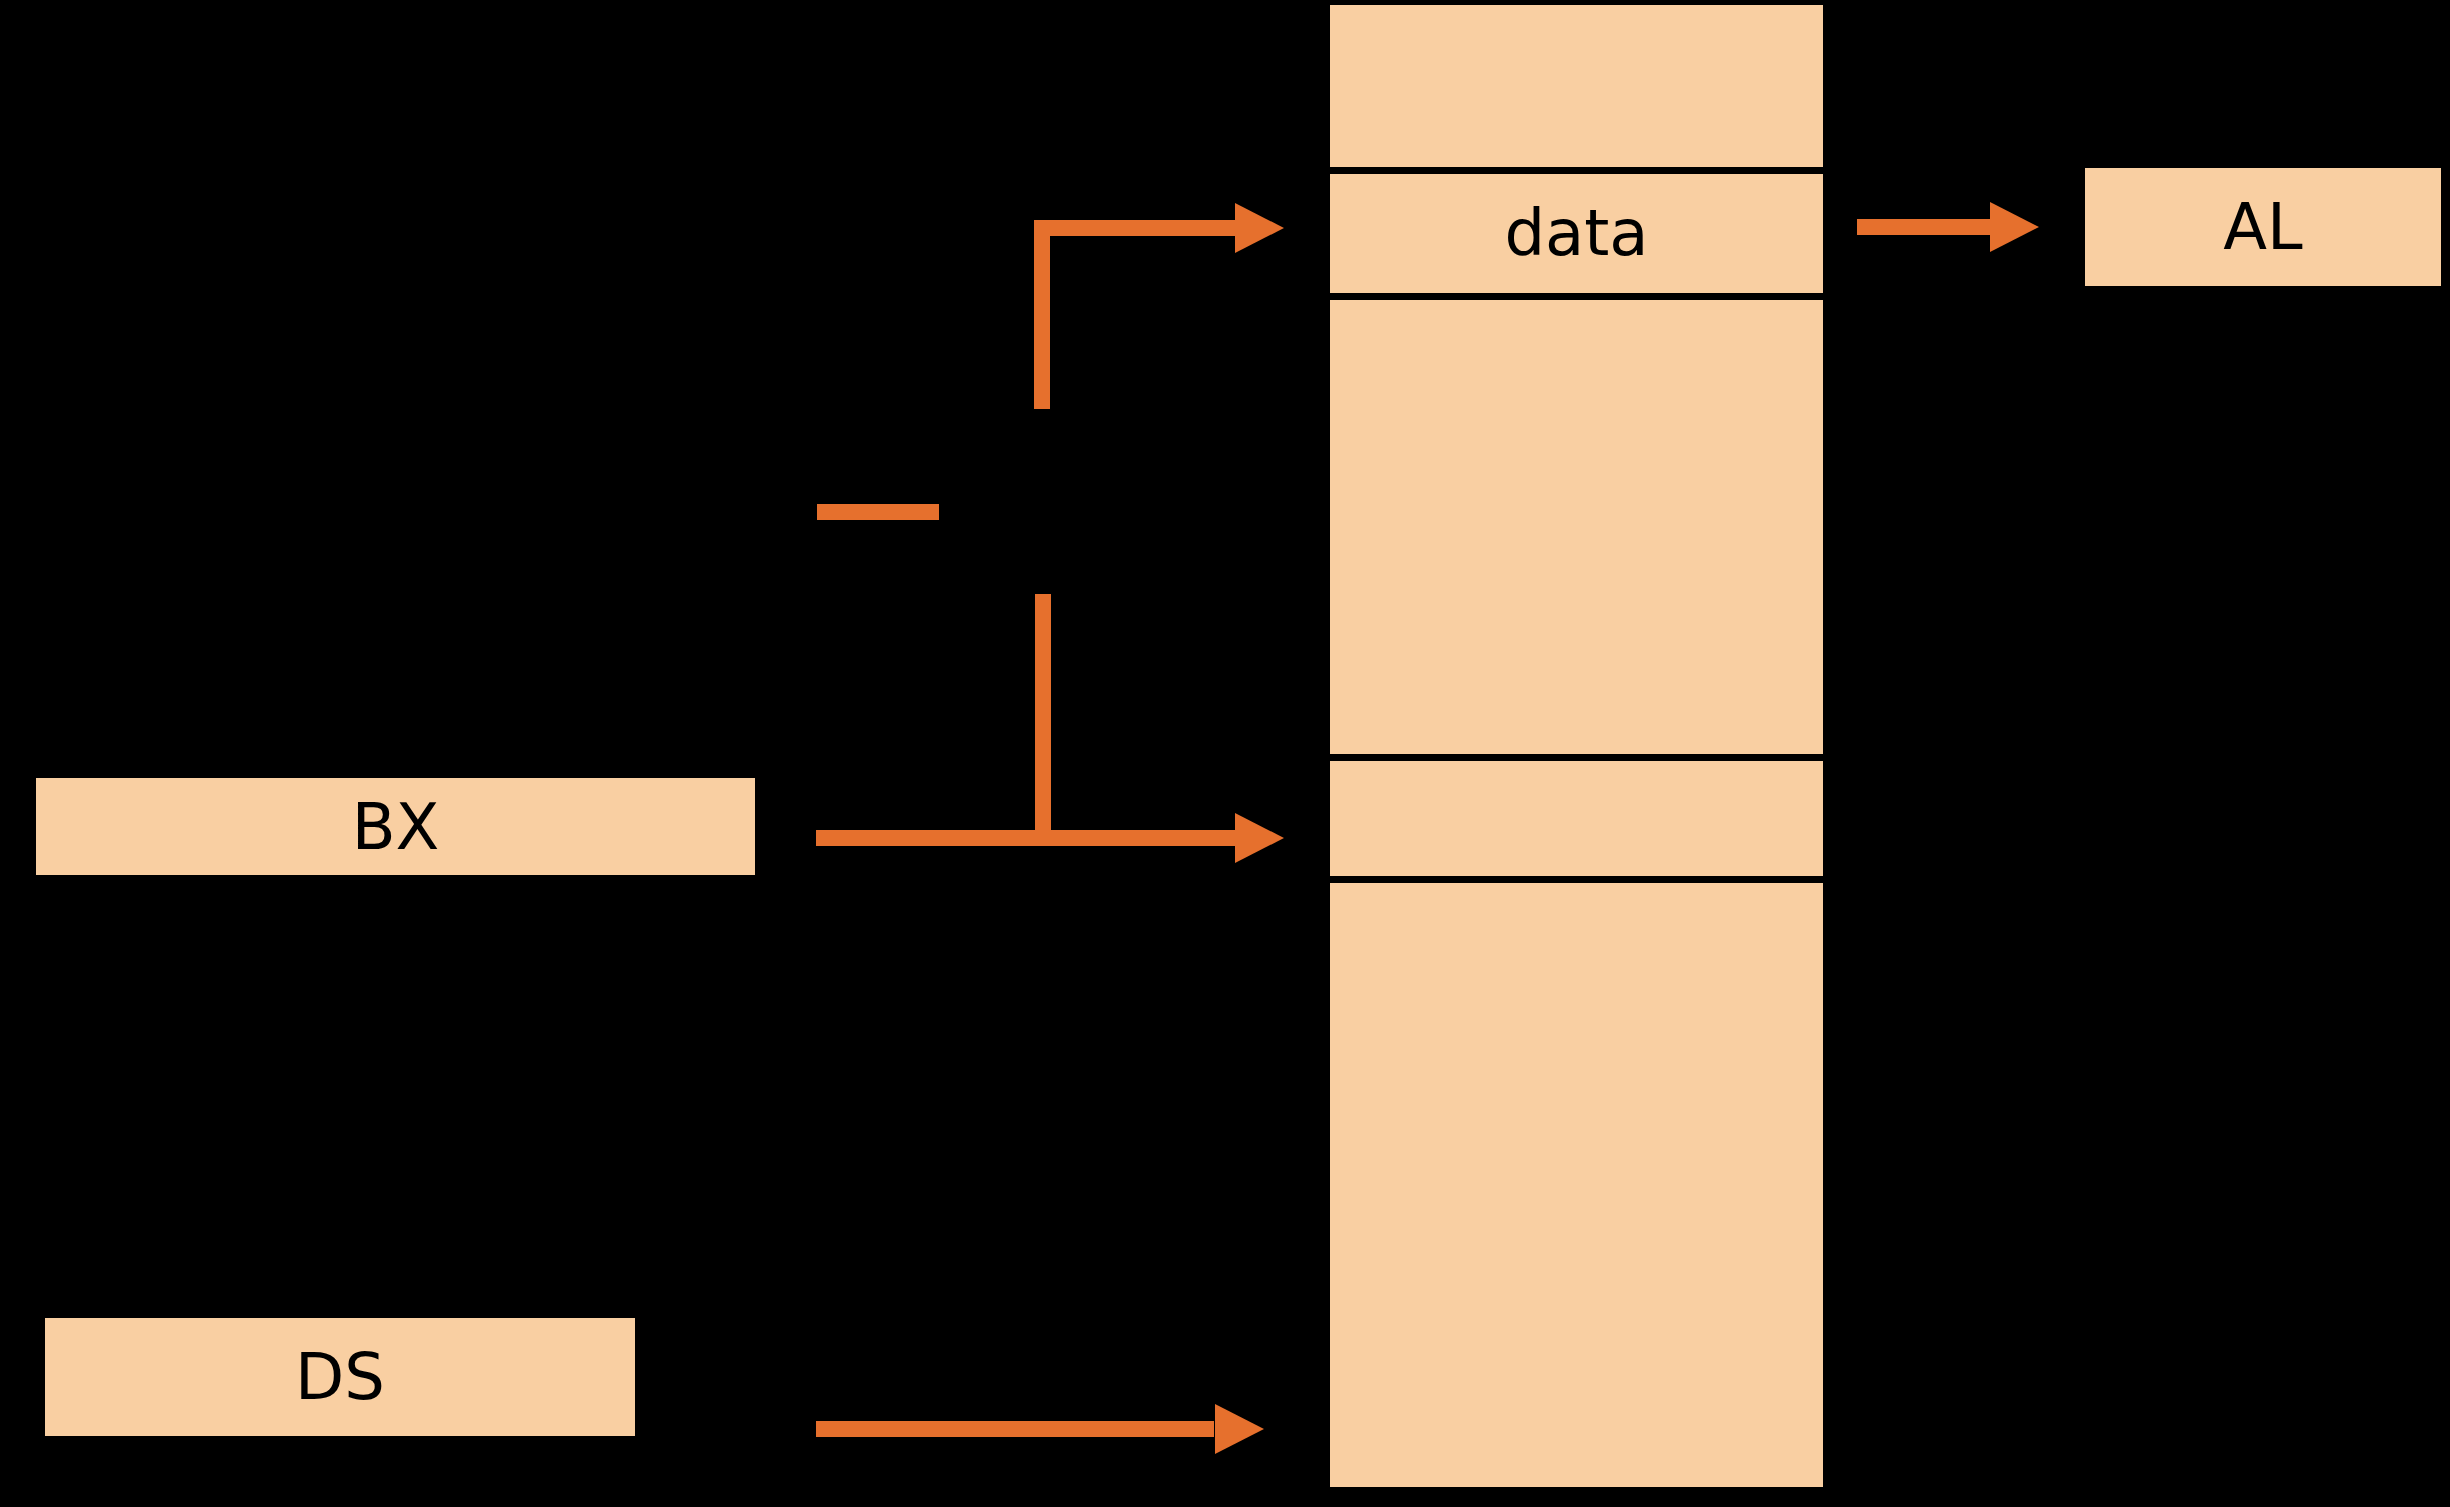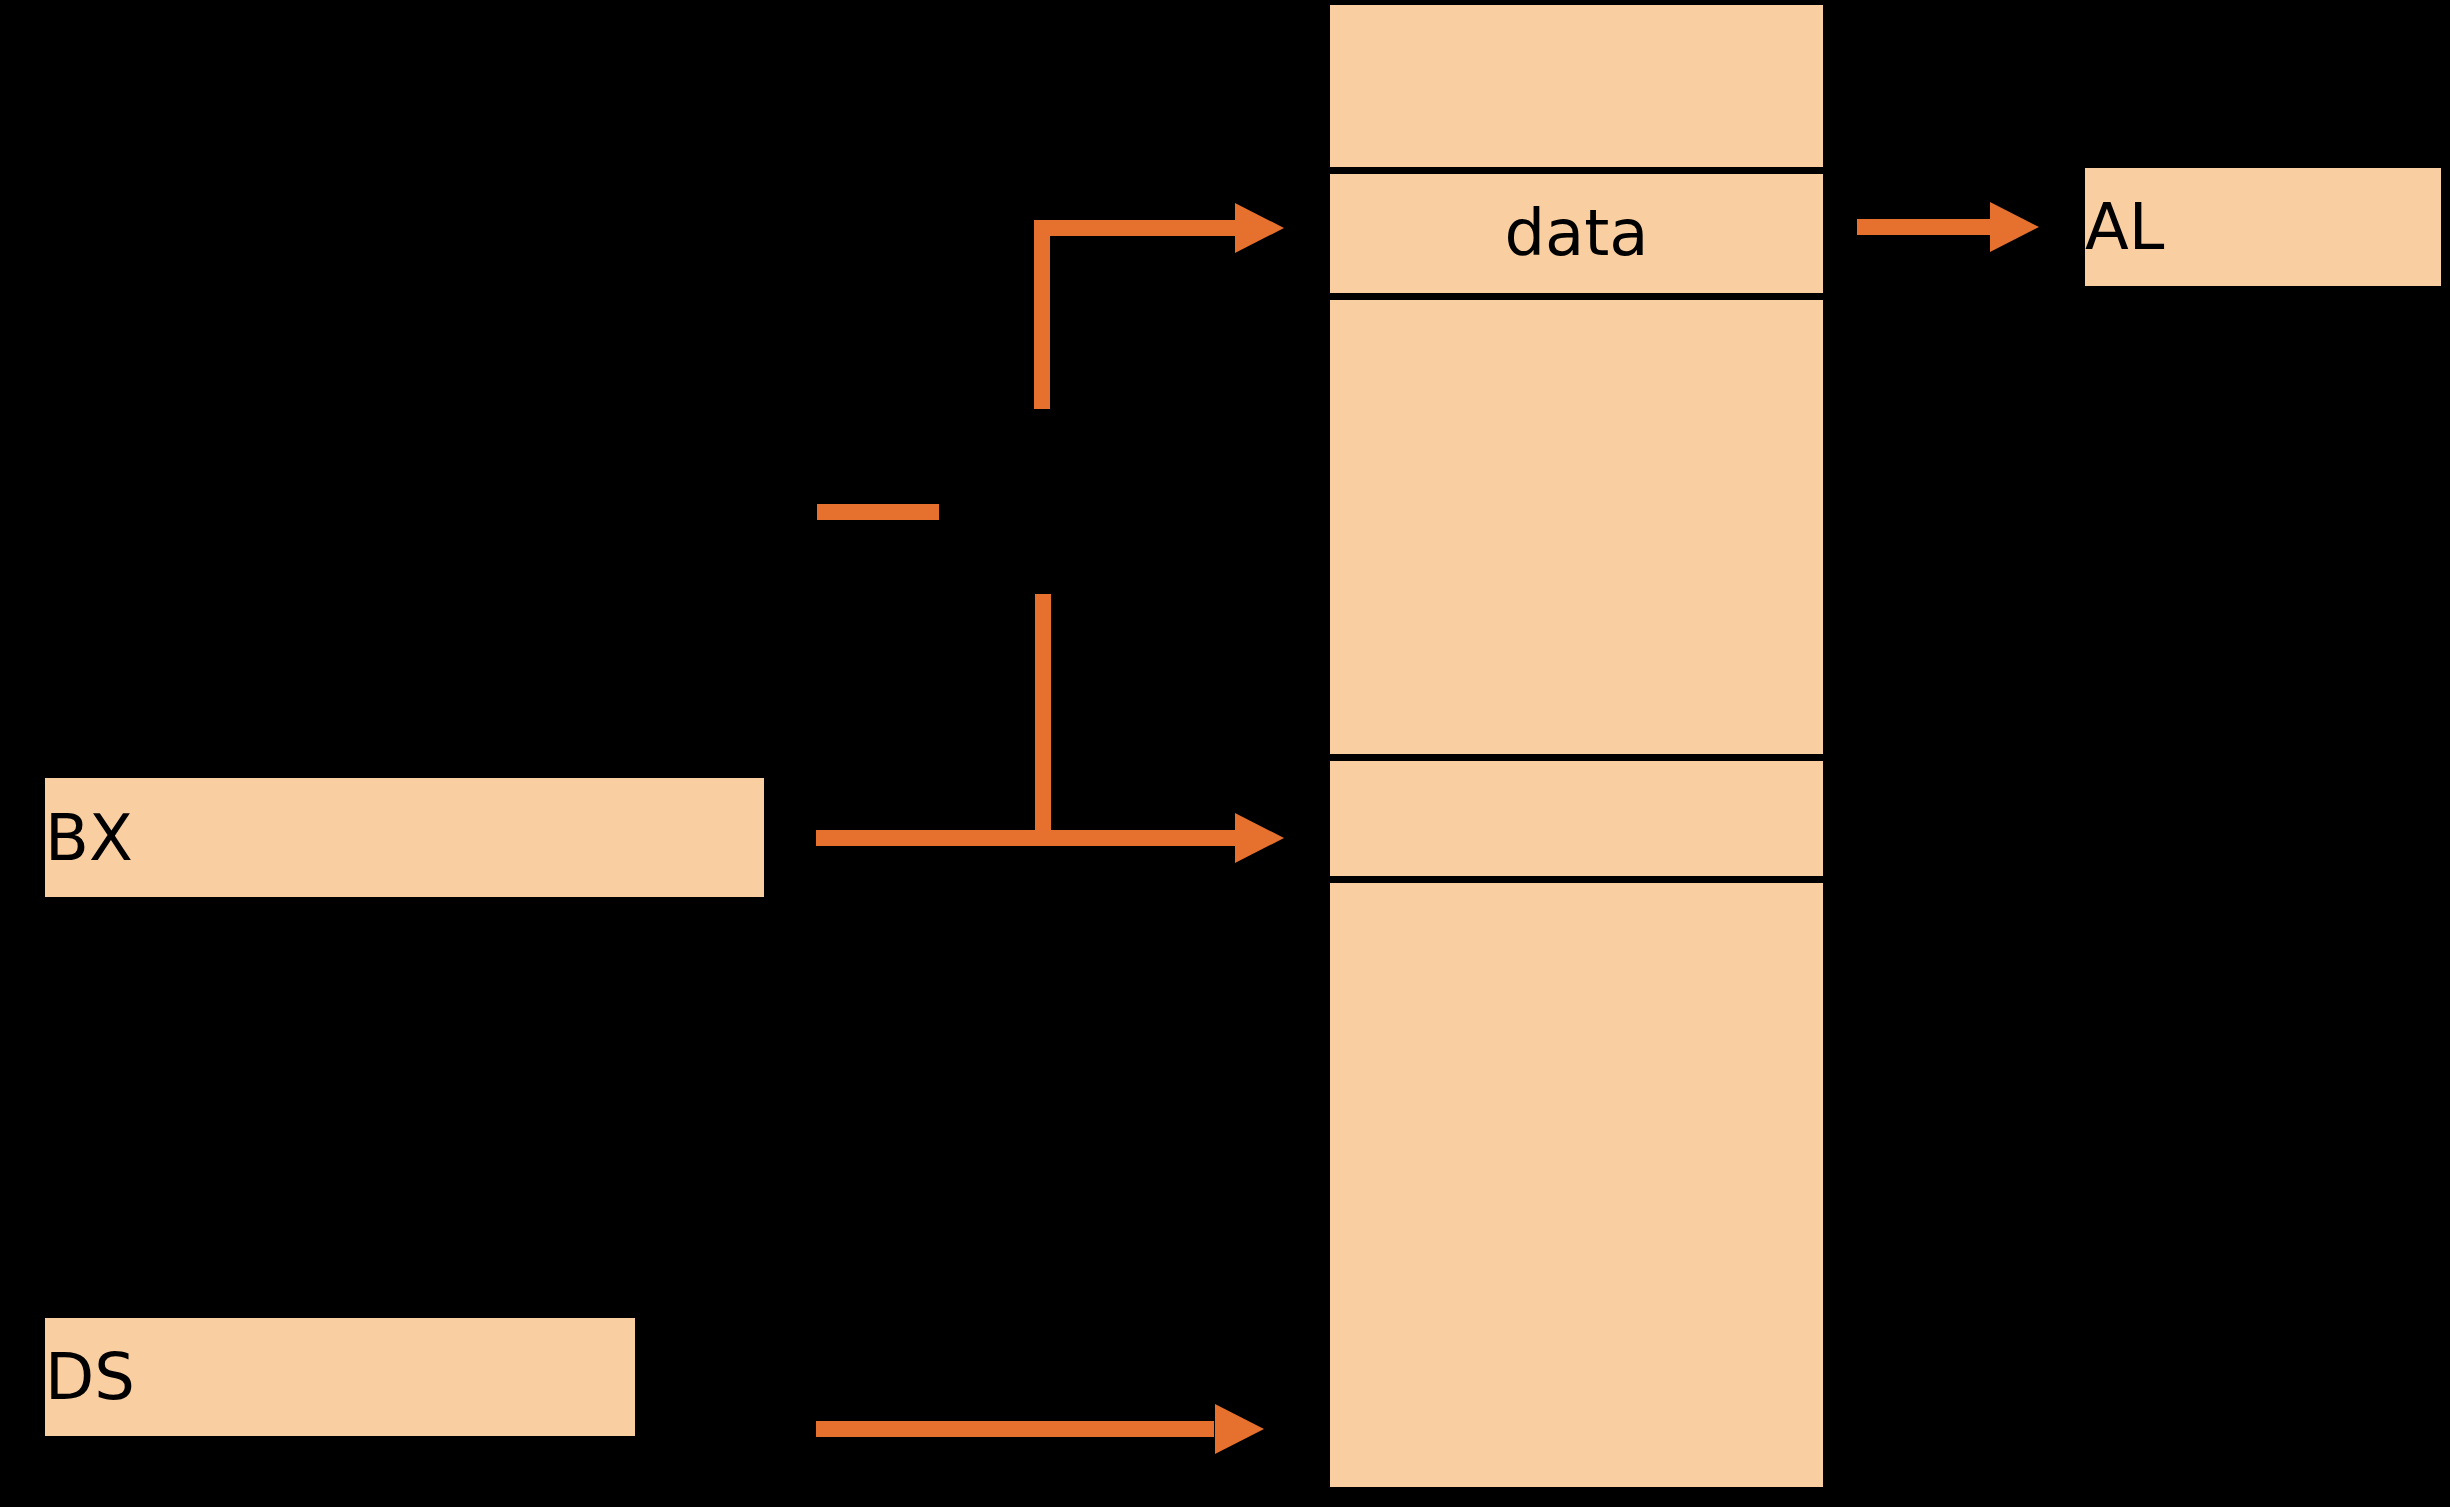--- a/index.html
+++ b/index.html
@@ -7,21 +7,21 @@
     position:relative;
     width:2450px;height:1507px;
     background:var(--bg,#000000);
     font-family:"DejaVu Sans","Liberation Sans",sans-serif;
     color:var(--text,#000000);
     overflow:hidden;
   }
   .box{
     position:absolute;
     background:var(--fill,#F9CFA2);
-    display:flex;align-items:center;justify-content:flex-start;
+    display:flex;align-items:center;justify-content:center;
     font-size:64px;line-height:1;
     color:var(--text,#000000);
   }
   .memory-column{
     position:absolute;
     left:1330px;top:4.7px;width:493px;height:1482px;
     background:var(--fill,#F9CFA2);
   }
   .divider{
     position:absolute;left:0;width:100%;height:7px;
@@ -47,21 +47,21 @@
 <div id="canvas">
 
   <div class="memory-column">
     <div class="divider" style="top:162px"></div>
     <div class="divider" style="top:288px"></div>
     <div class="divider" style="top:749px"></div>
     <div class="divider" style="top:871px"></div>
     <div class="memory-cell-label">data</div>
   </div>
 
-  <div class="box" style="left:45px;top:778px;width:719px;height:119px">
+  <div class="box" style="left:36px;top:778px;width:719px;height:97px">
     <span>BX</span>
   </div>
 
   <div class="box" style="left:45px;top:1318px;width:590px;height:118px">
     <span>DS</span>
   </div>
 
   <div class="box" style="left:2085px;top:168px;width:356px;height:118px">
     <span>AL</span>
   </div>

